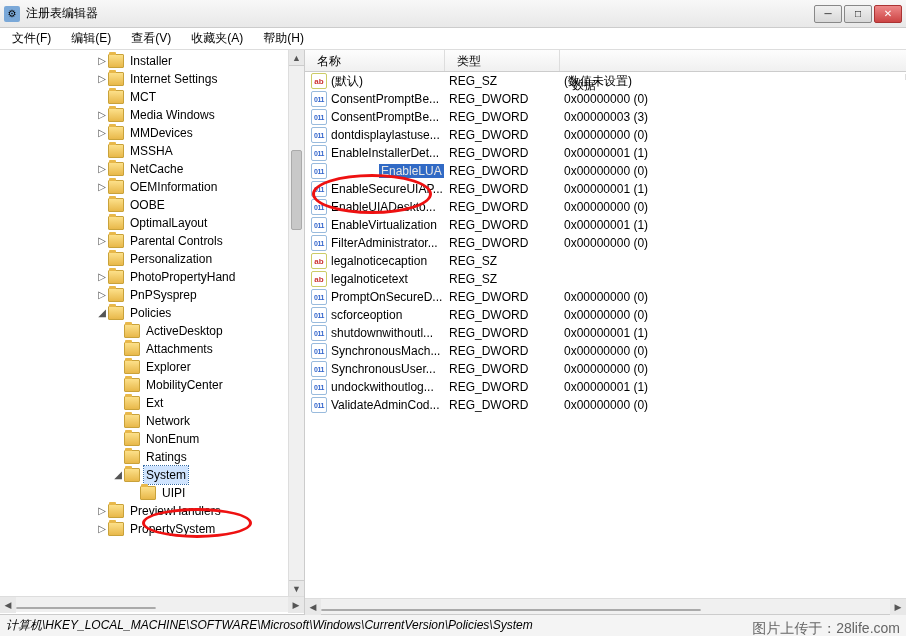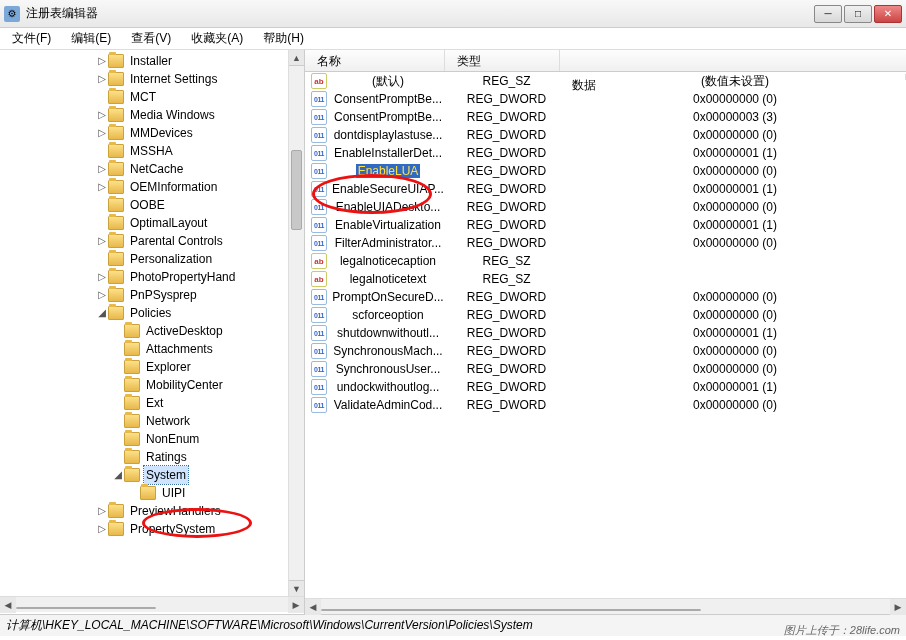--- a/index.html
+++ b/index.html
@@ -37,42 +37,42 @@
 .tree-hscroll .track { flex: 1; position: relative; }
 .tree-hscroll .thumb { position: absolute; top: 2px; bottom: 2px; left: 0; width: 140px; background: #c8c8c8; border: 1px solid #aaa; border-radius: 2px; }
 
 .listpane { flex: 1; display: flex; flex-direction: column; }
 .listhdr { height: 22px; display: flex; border-bottom: 1px solid #ccc; font-size: 12px; background: linear-gradient(#fdfdfd,#f0f0f0); }
 .listhdr .col { padding: 3px 12px; border-right: 1px solid #ddd; }
 .listhdr .col.name { width: 140px; }
 .listhdr .col.type { width: 115px; }
 .listhdr .col.data { flex: 1; margin-top: 24px; }
 .listbody { flex: 1; overflow: hidden; font-size: 12px; }
-.listbody .lrow { display: flex; align-items: center; height: 18px; white-space: nowrap; cursor: pointer; text-align: center; }
+.listbody .lrow { display: flex; align-items: center; height: 18px; white-space: nowrap; cursor: pointer; }
 .listbody .lrow .vicon { width: 16px; height: 16px; margin: 0 4px 0 6px; display: inline-flex; align-items: center; justify-content: center; border-radius: 2px; }
 .listbody .lrow .vicon.sz { background: #fff; border: 1px solid #cc6; }
 .listbody .lrow .vicon.sz::after { content: "ab"; font-size: 8px; color: #c33; font-weight: bold; }
 .listbody .lrow .vicon.dw { background: #fff; border: 1px solid #9bd; }
 .listbody .lrow .vicon.dw::after { content: "011"; font-size: 7px; color: #36c; font-weight: bold; letter-spacing: -0.5px; }
 .listbody .lrow .cname { width: 118px; overflow: hidden; text-overflow: ellipsis; padding-right: 4px; }
 .listbody .lrow .ctype { width: 115px; }
 .listbody .lrow .cdata { flex: 1; }
-.listbody .lrow.selected .cname span { background: #316ac5; color: #fde047; outline: 1px dotted #fff; padding: 0 2px; }
+.listbody .lrow.selected .cname span { background: #316ac5; color: #e5e5e5; outline: 1px dotted #fff; padding: 0 2px; margin-left: 48px; }
 .list-hscroll { height: 16px; background: #f0f0f0; border-top: 1px solid #ddd; display: flex; align-items: center; }
 .list-hscroll .arr { width: 16px; height: 16px; display: flex; align-items: center; justify-content: center; font-size: 9px; color: #555; background: #e8e8e8; cursor: pointer; }
 .list-hscroll .track { flex: 1; position: relative; }
 .list-hscroll .thumb { position: absolute; top: 2px; bottom: 2px; left: 0; width: 380px; background: #c8c8c8; border: 1px solid #aaa; border-radius: 2px; }
 
 .statusbar { height: 22px; border-top: 1px solid #ccc; font-size: 12px; display: flex; align-items: center; padding: 0 6px; background: #f4f4f4; font-style: italic; }
 
 .redcircle { position: absolute; border: 3px solid #e11; border-radius: 50%; pointer-events: none; z-index: 10; }
 .rc1 { left: 312px; top: 174px; width: 120px; height: 40px; }
 .rc2 { left: 142px; top: 508px; width: 110px; height: 30px; }
 
-.watermark { position: absolute; right: 6px; bottom: 2px; font-size: 11px; color: #666; font-style: italic; }
+.watermark { position: absolute; right: 6px; bottom: 2px; font-size: 14px; color: #666; }
 </style>
 </head>
 <body>
 
 <div class="titlebar">
   <span class="icon">⚙</span>
   <span class="title">注册表编辑器</span>
   <div class="winbtns">
     <div class="winbtn">─</div>
     <div class="winbtn">□</div>

